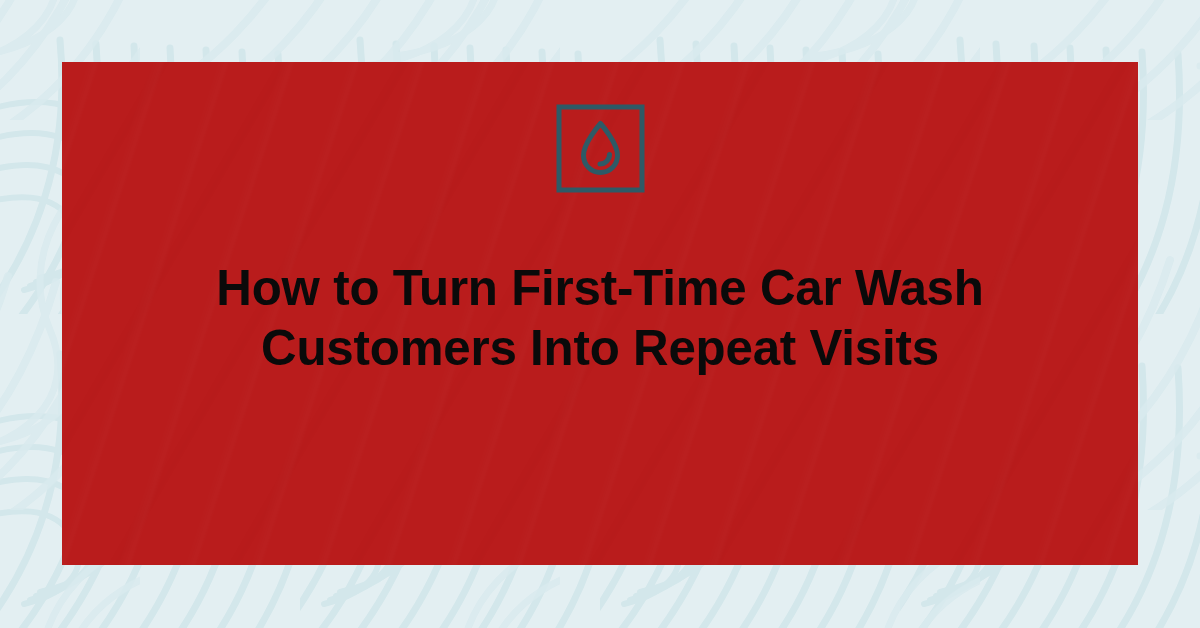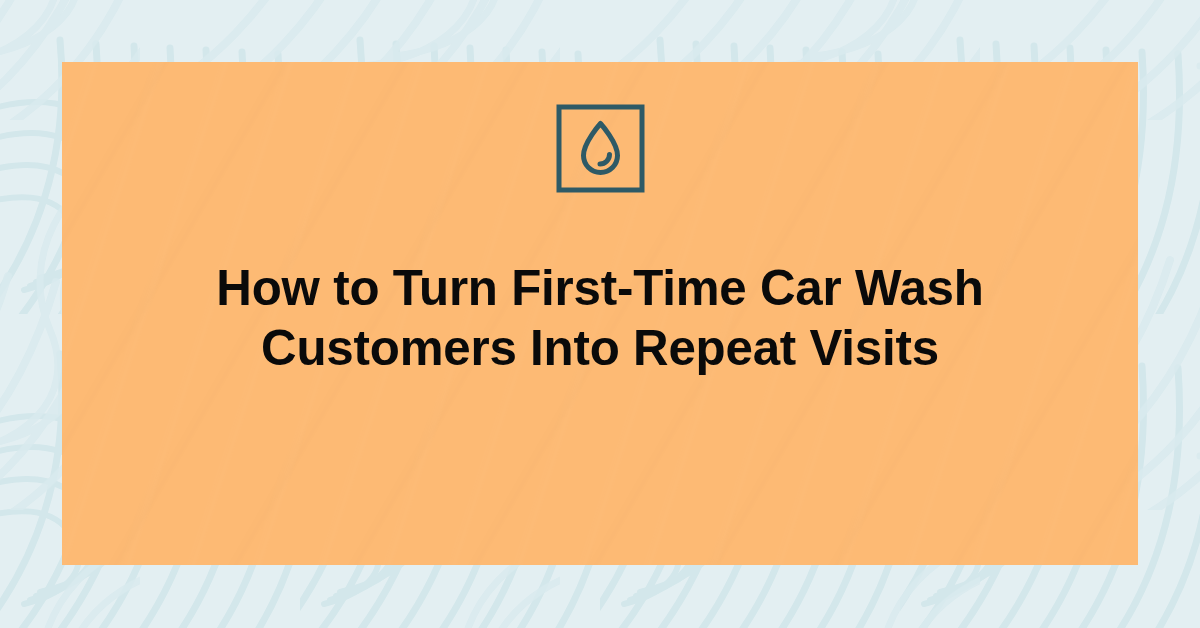--- a/index.html
+++ b/index.html
@@ -29,21 +29,21 @@
     height: 628px;
   }
 
   
   #panel {
     position: absolute;
     left: 62px;
     top: 62px;
     width: 1076px;
     height: 503px;
-    background: #fdba74;
+    background: #b91c1c;
     overflow: hidden;
   }
 
   
   #panel-texture {
     position: absolute;
     inset: 0;
     opacity: 0.30;
     background:
       repeating-linear-gradient(

